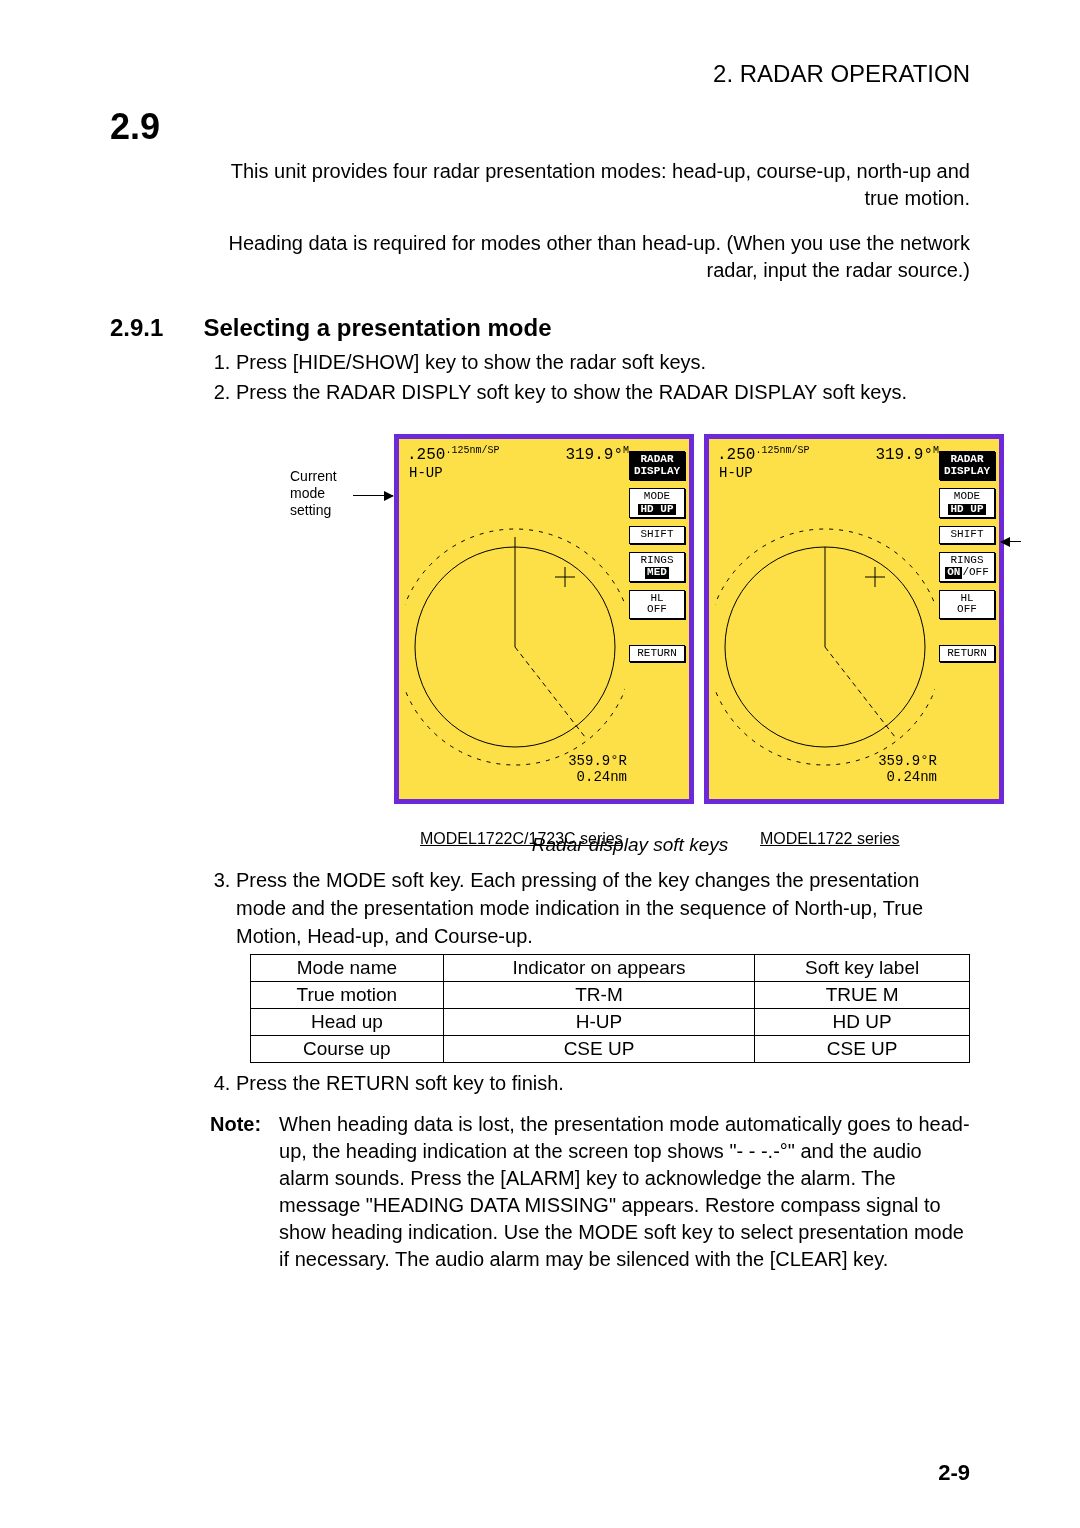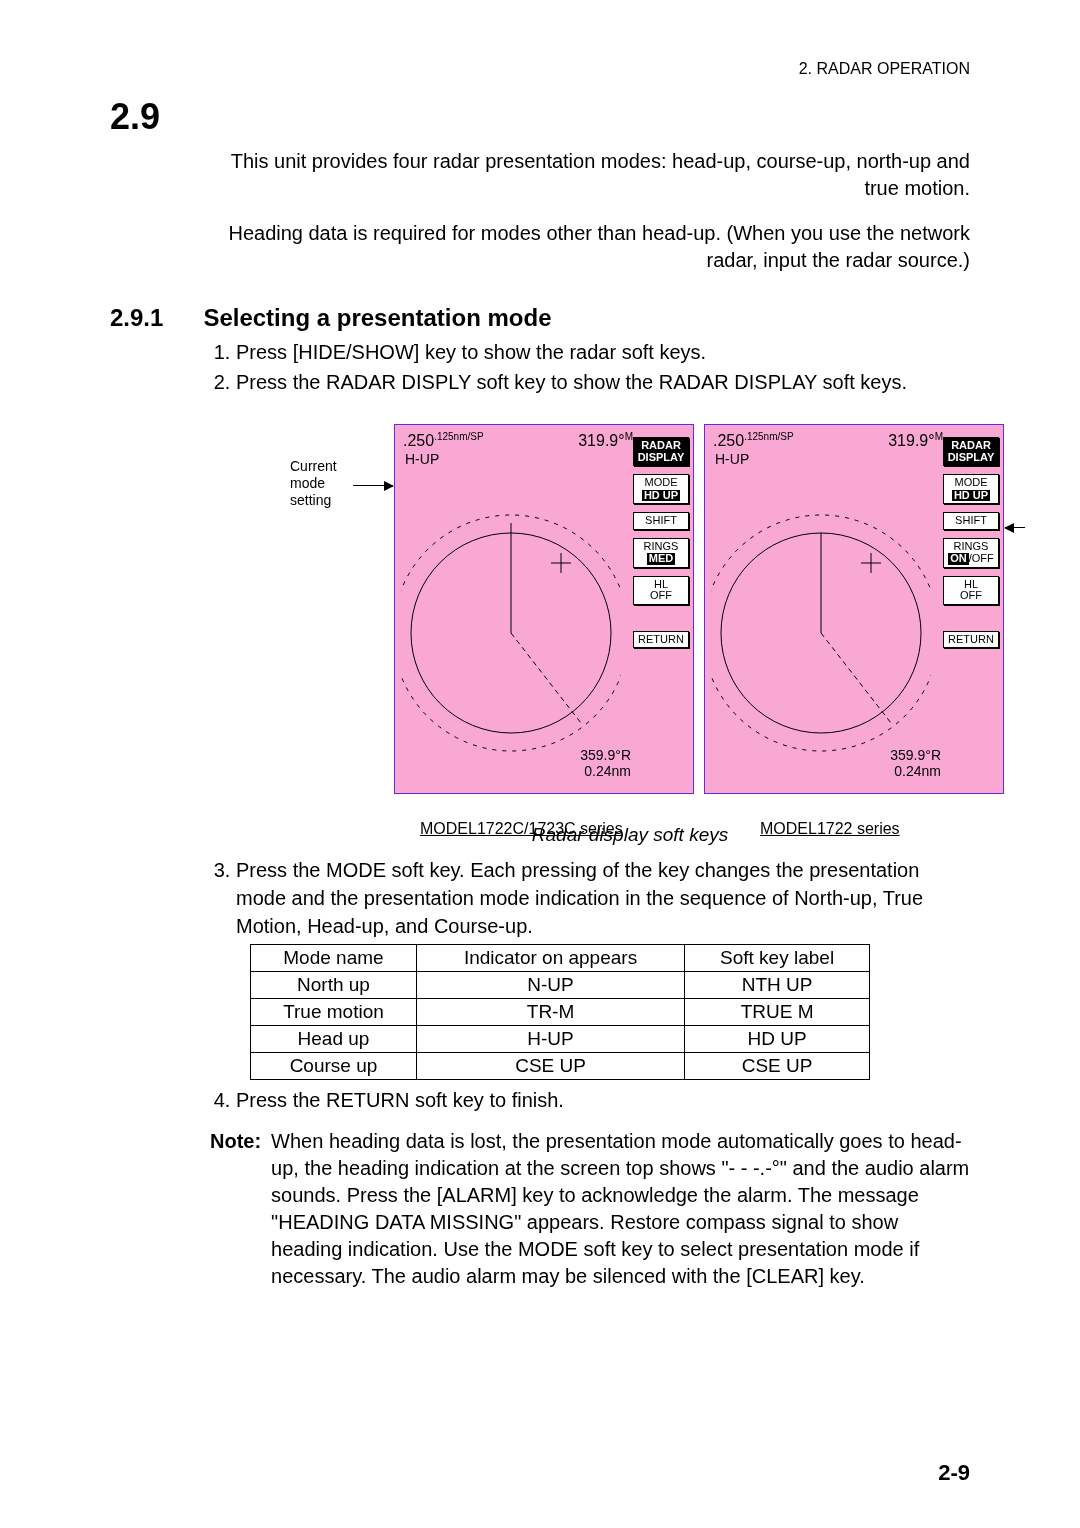--- a/index.html
+++ b/index.html
@@ -11,21 +11,21 @@
   .page {
     width: 1080px;
     min-height: 1528px;
     margin: 0 auto;
     box-sizing: border-box;
     padding: 60px 110px 60px 110px;
     position: relative;
   }
   .running-head {
     text-align: right;
-    font-size: 16px;
+    font-size: 24px;
     margin-bottom: 10px;
   }
   .sec-row {
     display: flex;
     align-items: flex-start;
     gap: 42px;
     margin-top: 18px;
   }
   .sec-num {
     font-size: 36px;
@@ -110,24 +110,25 @@
   .arrow-in::before{
     content:"";
     position:absolute;
     left:-1px; top:-5px;
     border-right:10px solid #000;
     border-top:5px solid transparent;
     border-bottom:5px solid transparent;
   }
   .radar-panel {
     position: absolute;
-    border: 1px solid #6d28d9;
-    background: #f9a8d4;
+    border: 5px solid #6d28d9;
+    background: #fde047;
     box-sizing: border-box;
     padding: 6px 6px 6px 6px;
+    font-family: Liberation Mono, monospace;
   }
   .panel-left { left: 104px; top: 14px; width: 300px; height: 370px; }
   .panel-right{ left: 414px; top: 14px; width: 300px; height: 370px; }
 
   .panel-header {
     position: absolute;
     top: 6px; left: 8px; right: 60px;
     font-size: 14px;
     display:flex;
     justify-content: space-between;
@@ -201,35 +202,35 @@
     left:0; right:0;
     bottom: 4px;
     text-align:center;
     font-style: italic;
     font-size:19px;
   }
 
   
   table.modes {
     border-collapse: collapse;
-    width: 620px;
+    width: 720px;
     margin: 4px 0 0 40px;
     font-size: 19px;
     border-radius: 20px;
   }
   table.modes th, table.modes td {
     border: 1px solid #000;
     padding: 2px 8px;
     text-align: center;
     font-weight: normal;
   }
   table.modes th { font-weight: normal; }
   .note-block {
     display: flex;
-    gap: 10px;
+    gap: 18px;
     margin-top: 14px;
     font-size: 20px;
     line-height: 1.35;
   }
   .note-block .note-label { font-weight: bold; white-space: nowrap; }
   .page-num {
     position: absolute;
     bottom: 42px;
     right: 110px;
     font-size: 22px;
@@ -389,25 +390,20 @@
     <ol class="steps" start="3">
       <li>Press the MODE soft key. Each pressing of the key changes the presentation mode and the presentation mode indication in the sequence of North-up, True Motion, Head-up, and Course-up.</li>
     </ol>
 
     <table class="modes">
       <tbody>
           <tr>
         <th>Mode name</th>
         <th>Indicator on appears</th>
         <th>Soft key label</th>
-      </tr>
-      <tr>
-        <td>North up</td>
-        <td>N-UP</td>
-        <td>NTH UP</td>
       </tr>
       <tr>
         <td>True motion</td>
         <td>TR-M</td>
         <td>TRUE M</td>
       </tr>
       <tr>
         <td>Head up</td>
         <td>H-UP</td>
         <td>HD UP</td>

